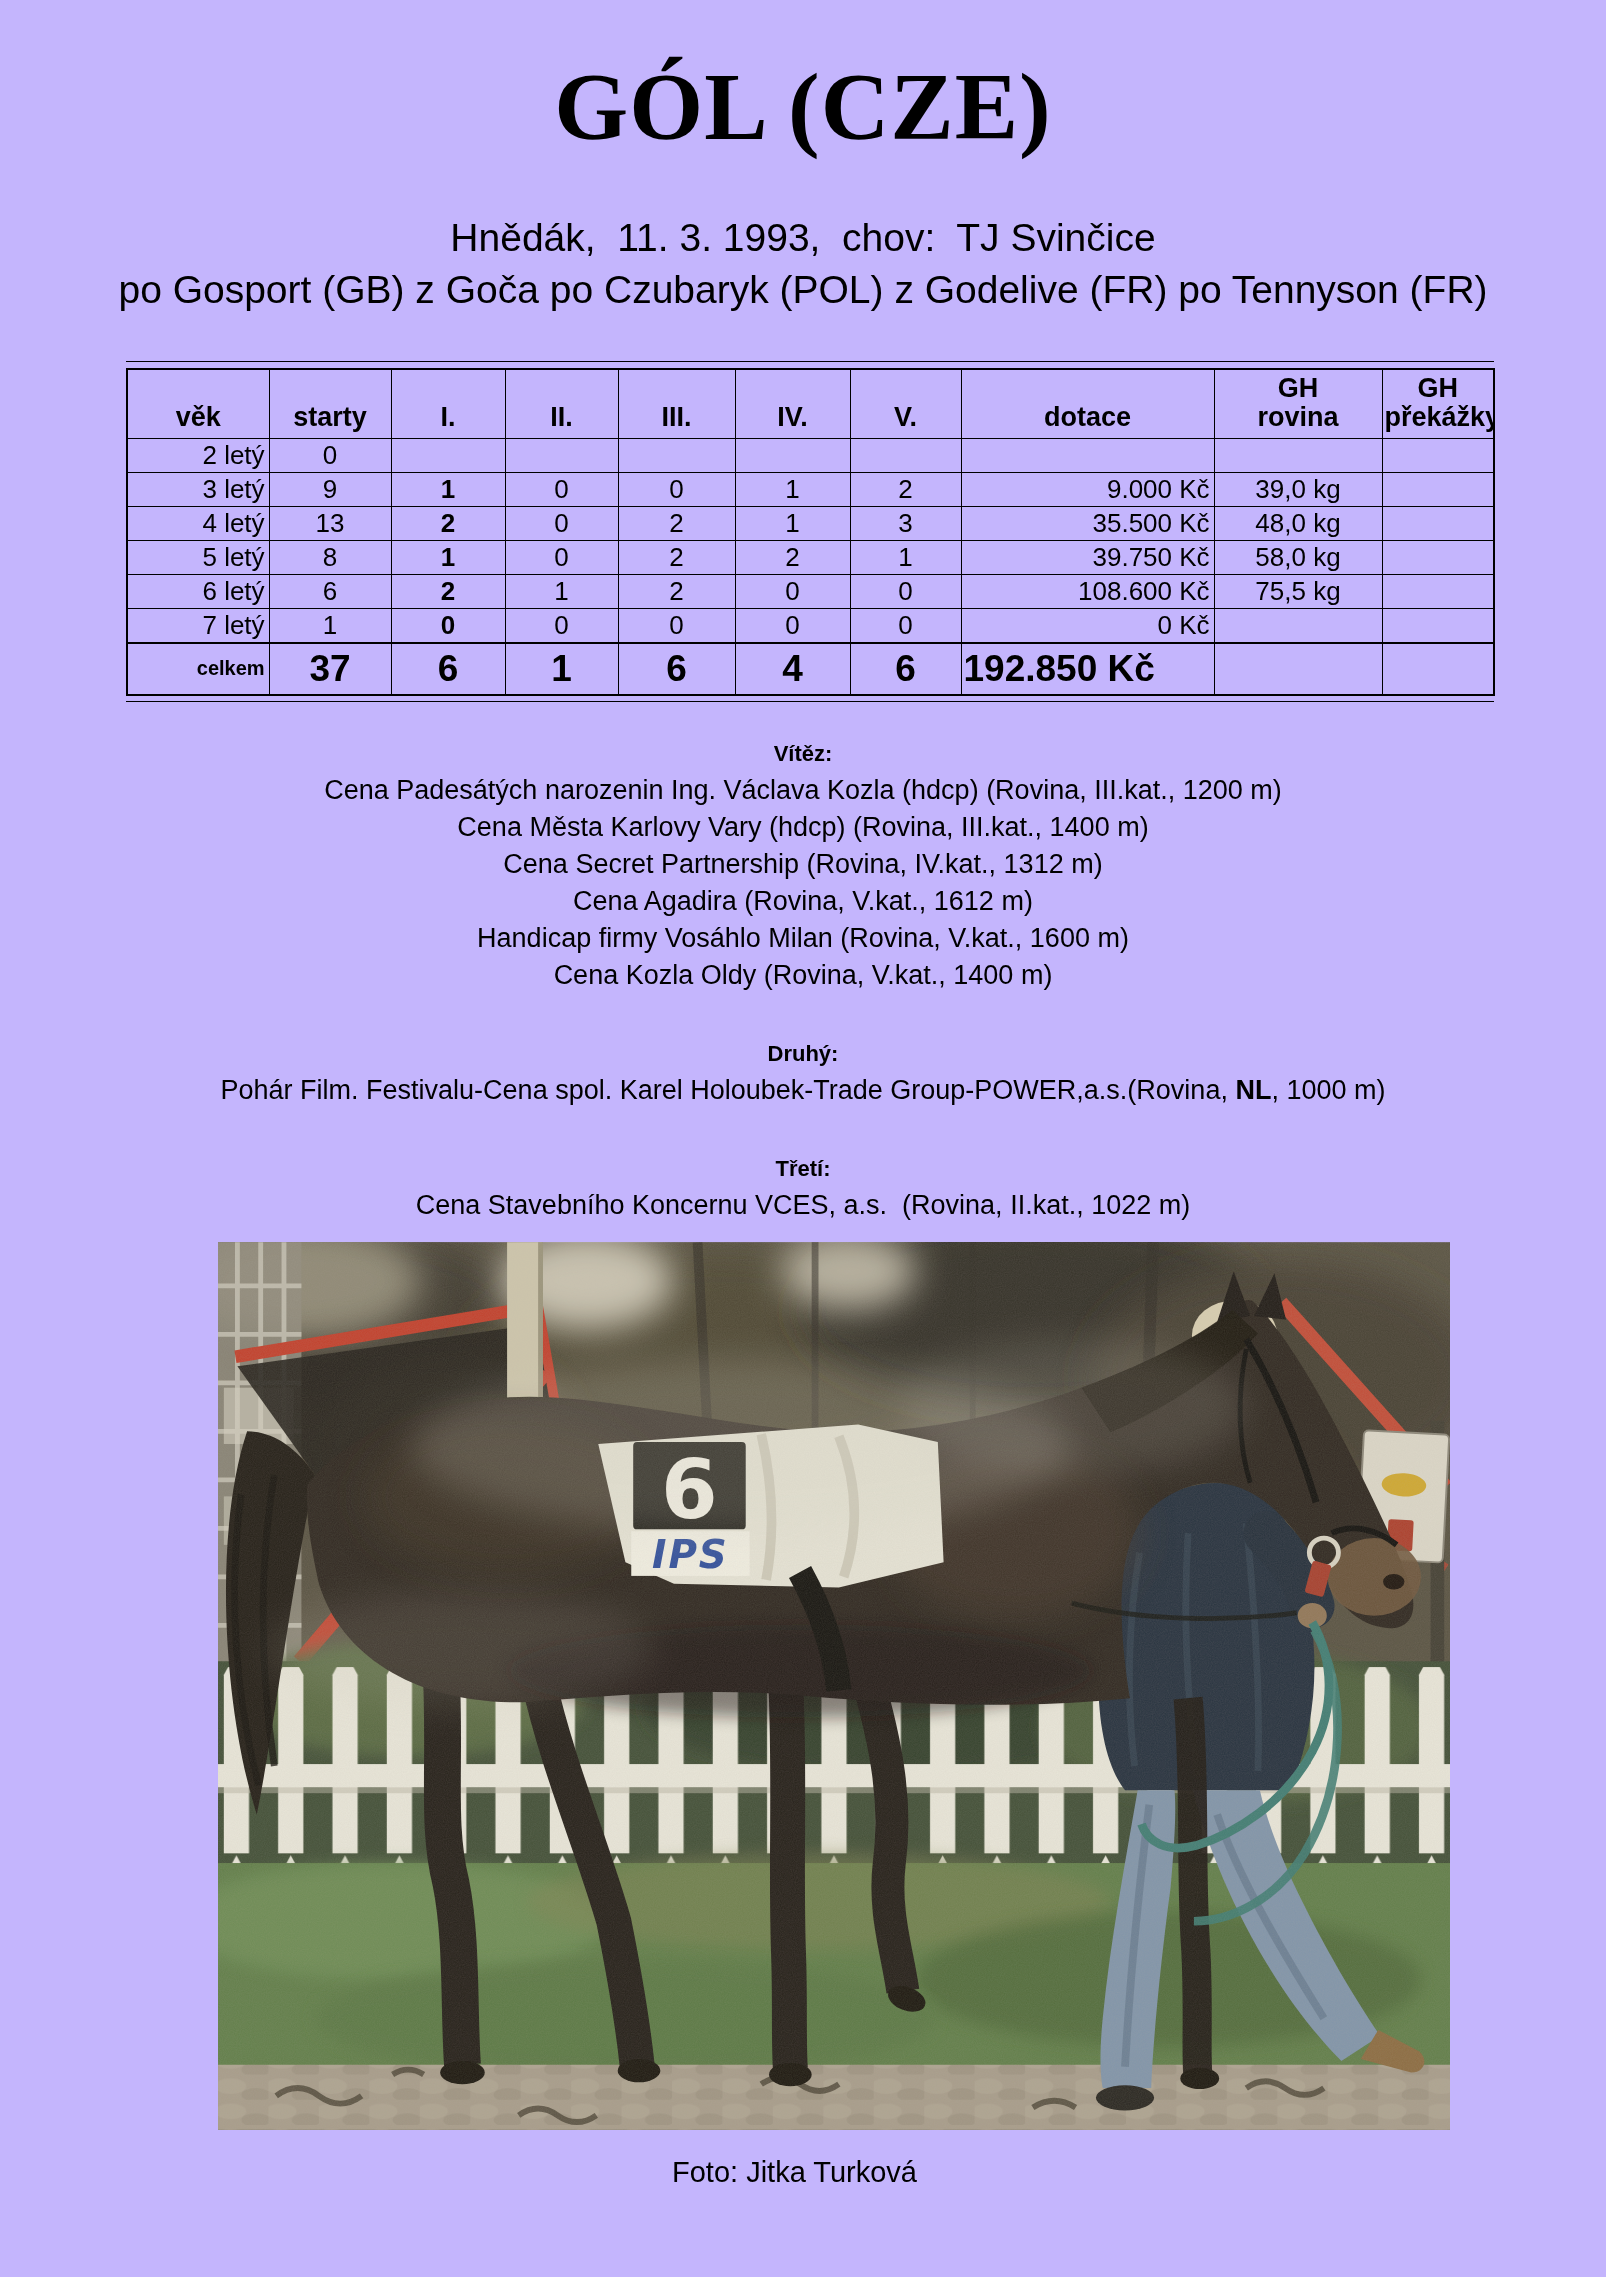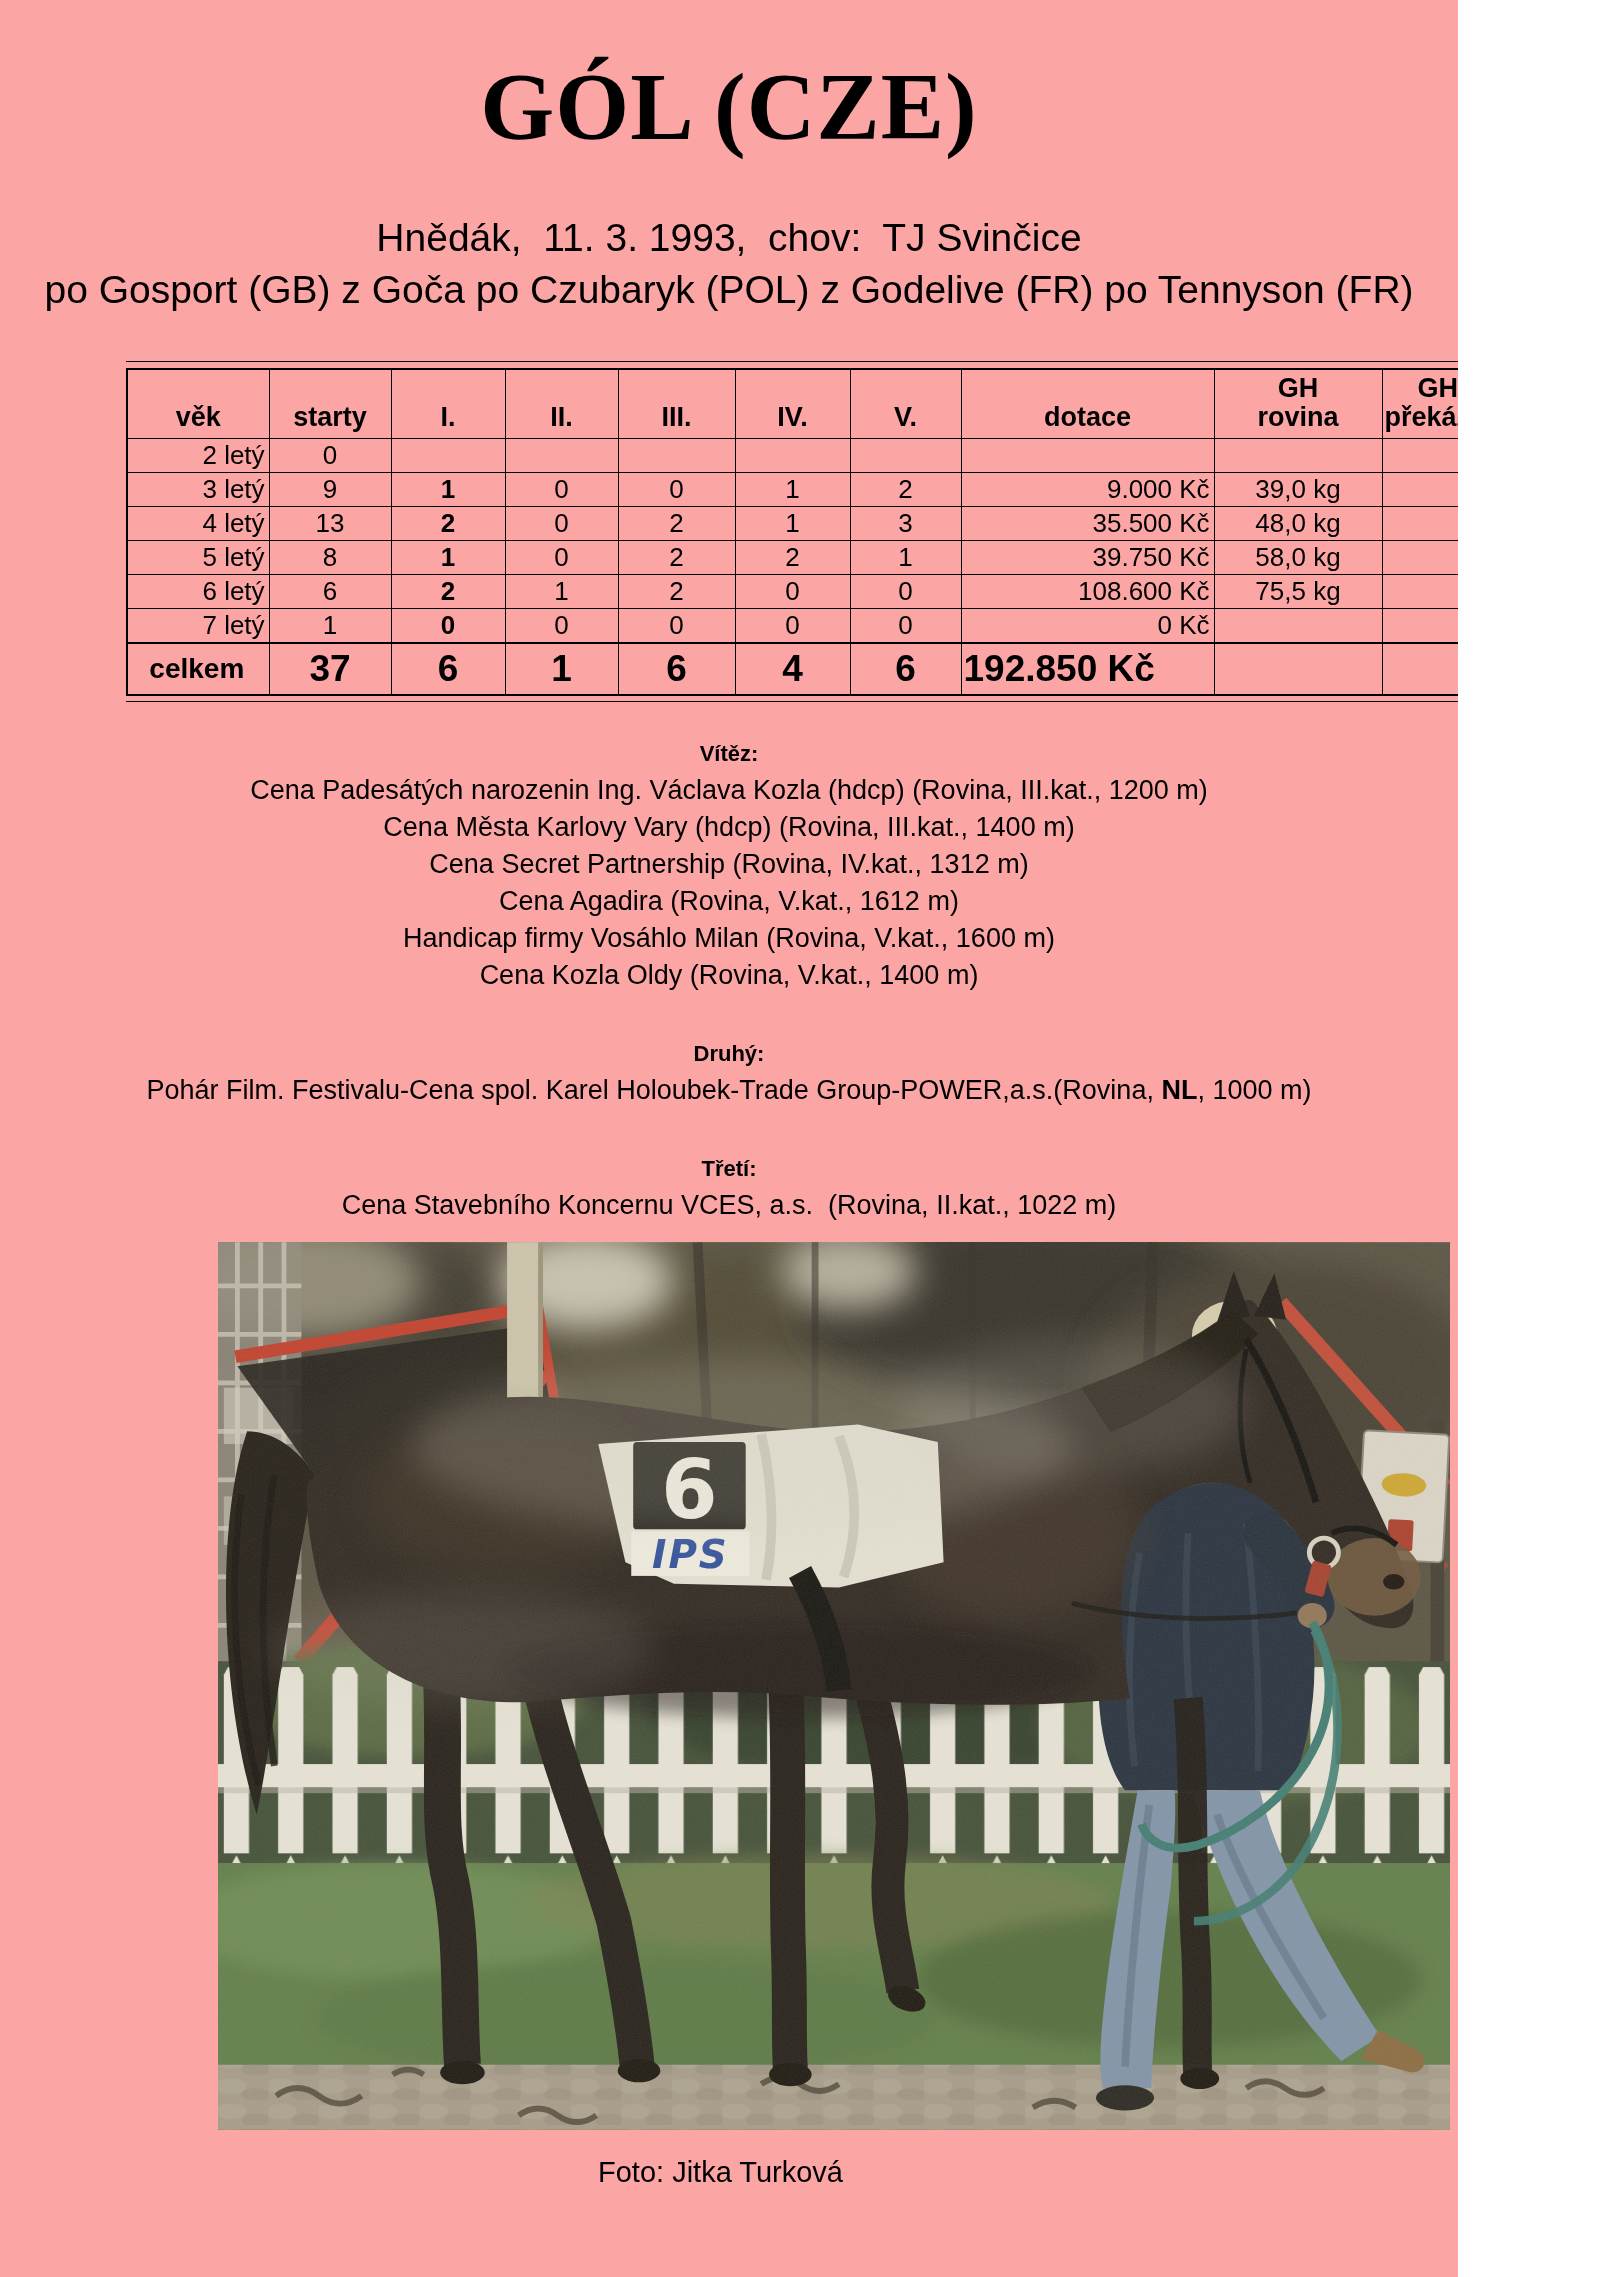--- a/index.html
+++ b/index.html
@@ -1,16 +1,16 @@
 <!DOCTYPE html>
 <html><head>
 <meta charset="utf-8">
 <style>
   html,body{margin:0;padding:0;background:#ffffff;}
-  .page{position:relative;width:1458px;height:2277px;background:#fca5a5;color:#000;
+  .page{position:relative;width:1606px;height:2277px;background:#c4b5fd;color:#000;
         font-family:"Liberation Sans",sans-serif;overflow:hidden;}
   .title{padding-top:58px;text-align:center;font-family:"Liberation Serif",serif;
          font-weight:bold;font-size:95px;line-height:1.05;letter-spacing:1px;}
   .subtitle{margin-top:54px;text-align:center;font-size:39px;line-height:52px;}
   .pre{white-space:pre;}
   .tablewrap{width:1368px;margin:45px 0 0 126px;border-top:1.9px solid #000;
              border-bottom:1.9px solid #000;padding:5.8px 0;}
   table{width:100%;border-collapse:collapse;table-layout:fixed;border:2.9px solid #000;}
   th,td{border:1.9px solid #000;overflow:hidden;}
   th{font-weight:bold;font-size:27px;vertical-align:bottom;padding:1.9px 1.9px 5.8px 1.9px;text-align:center;}
@@ -19,21 +19,21 @@
   .h-bot{line-height:29px;}
   tr.data{height:34px;}
   tr.data td{font-size:26px;vertical-align:middle;padding:0 3.9px;}
   td.c{text-align:center;}
   td.vek{text-align:right;padding-right:15.5px;}
   td.dot{text-align:right;padding-right:11.6px;}
   td.kg{text-align:center;}
   td.b{font-weight:bold;}
   tr.total{height:52px;}
   tr.total td{border-top:2.9px solid #000;font-weight:bold;font-size:37px;vertical-align:middle;}
-  tr.total td.vek{text-align:center;font-size:28px;padding-right:3.9px;}
+  tr.total td.vek{font-size:20px;padding-right:3.9px;}
   tr.total td.dot{text-align:left;padding-left:2px;}
   .sec-h{margin-top:33px;text-align:center;font-size:22px;font-weight:bold;line-height:37px;}
   .sec-h.gap{margin-top:41px;}
   .sec-line{text-align:center;font-size:27px;line-height:37px;}
   .photo{position:absolute;left:218px;top:1242px;width:1232px;height:888px;}
   .photo svg{display:block;width:100%;height:100%;}
   .caption{position:absolute;left:0;right:17px;top:2156px;text-align:center;font-size:29px;}
 </style>
 </head>
 <body>

